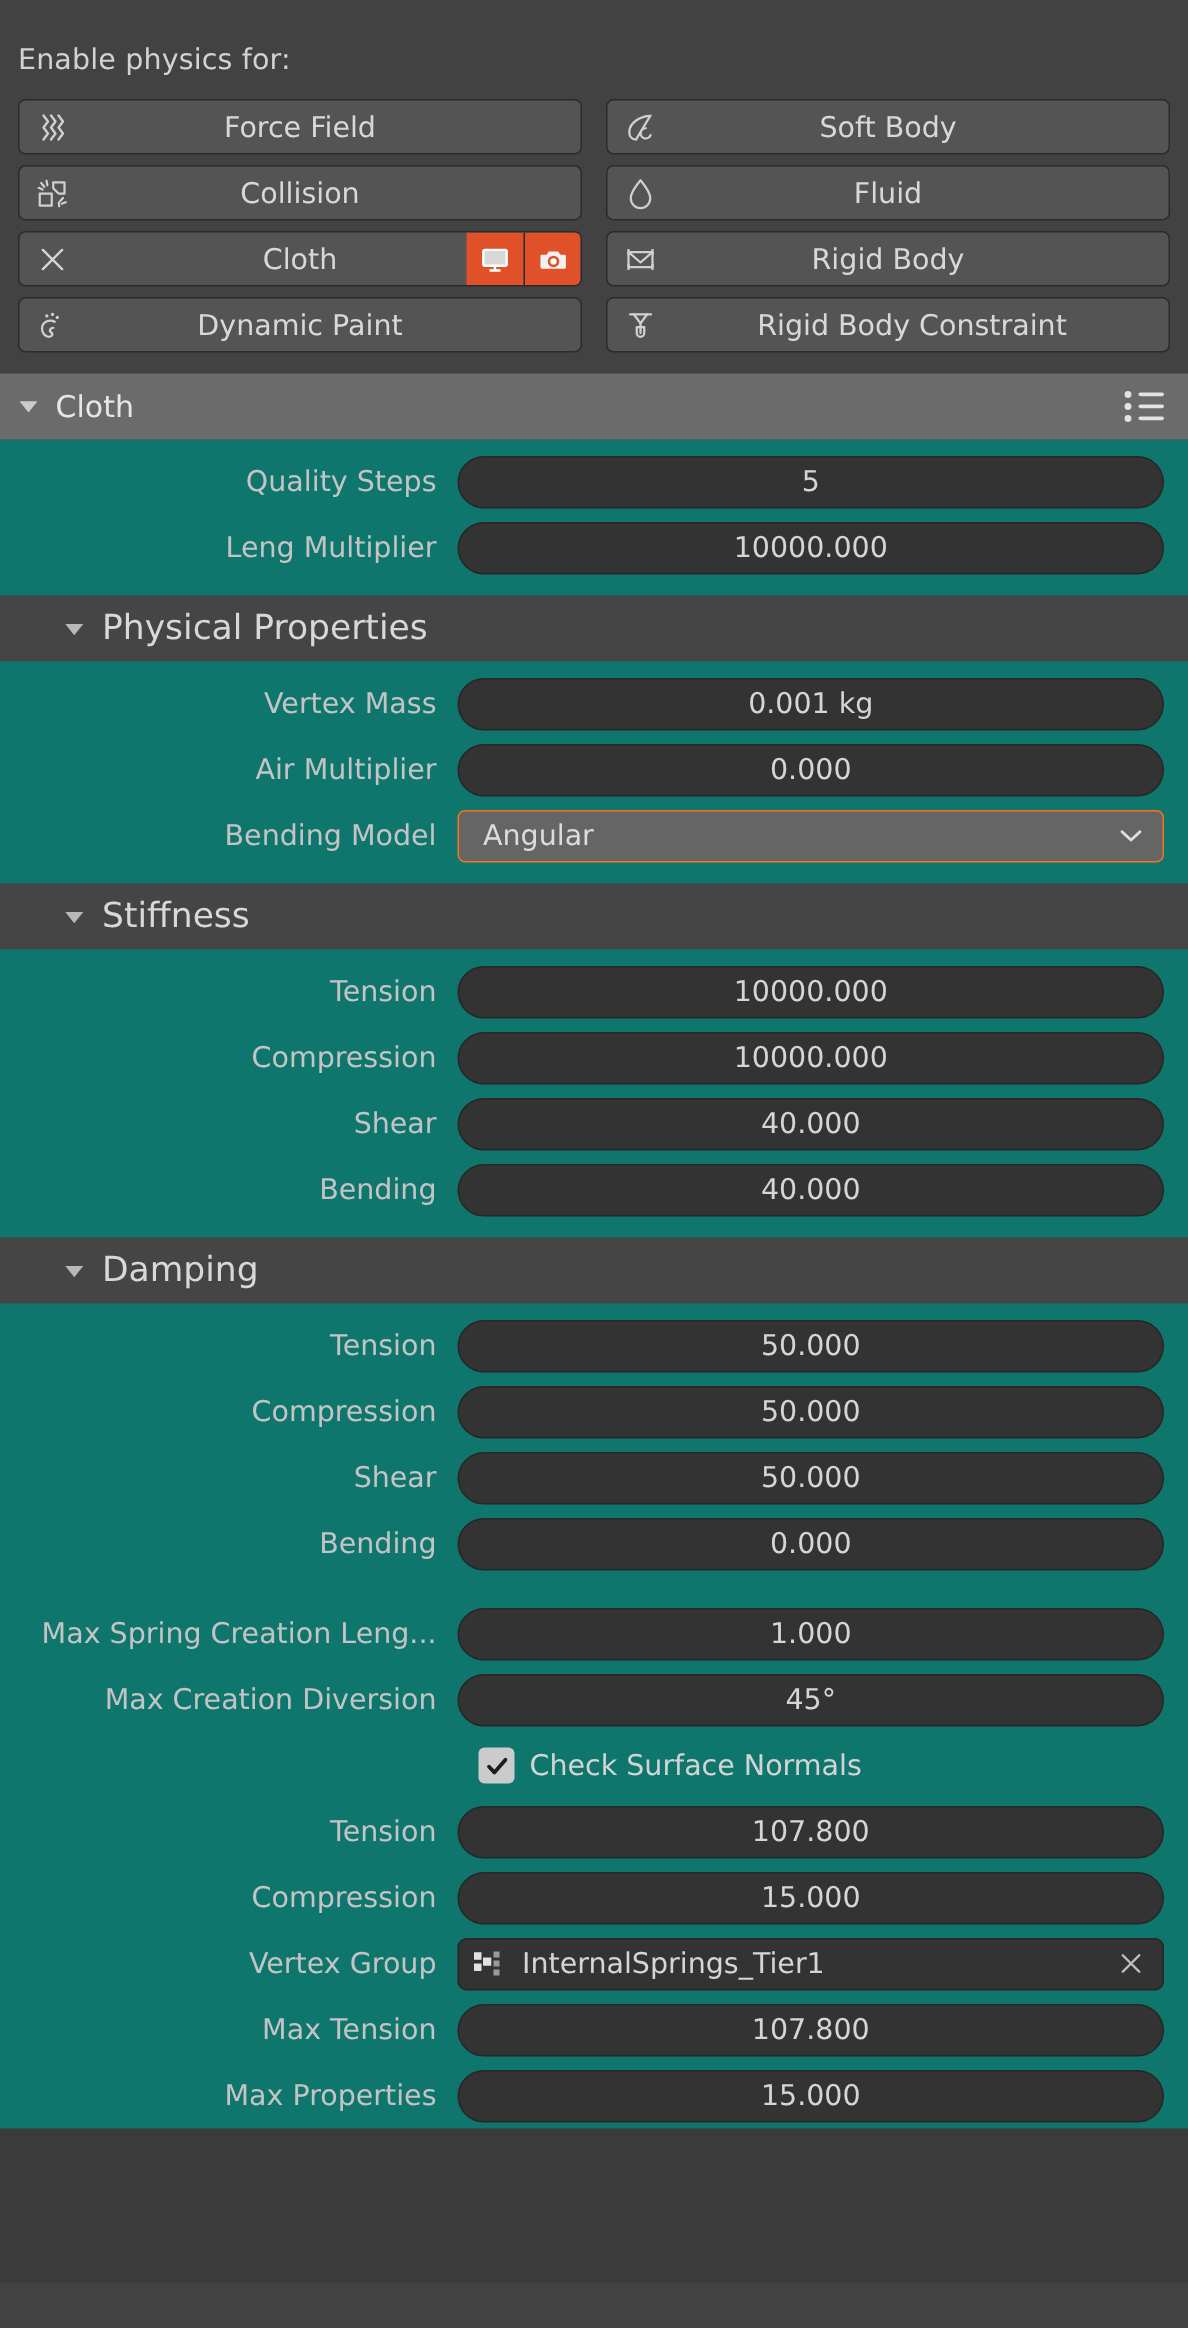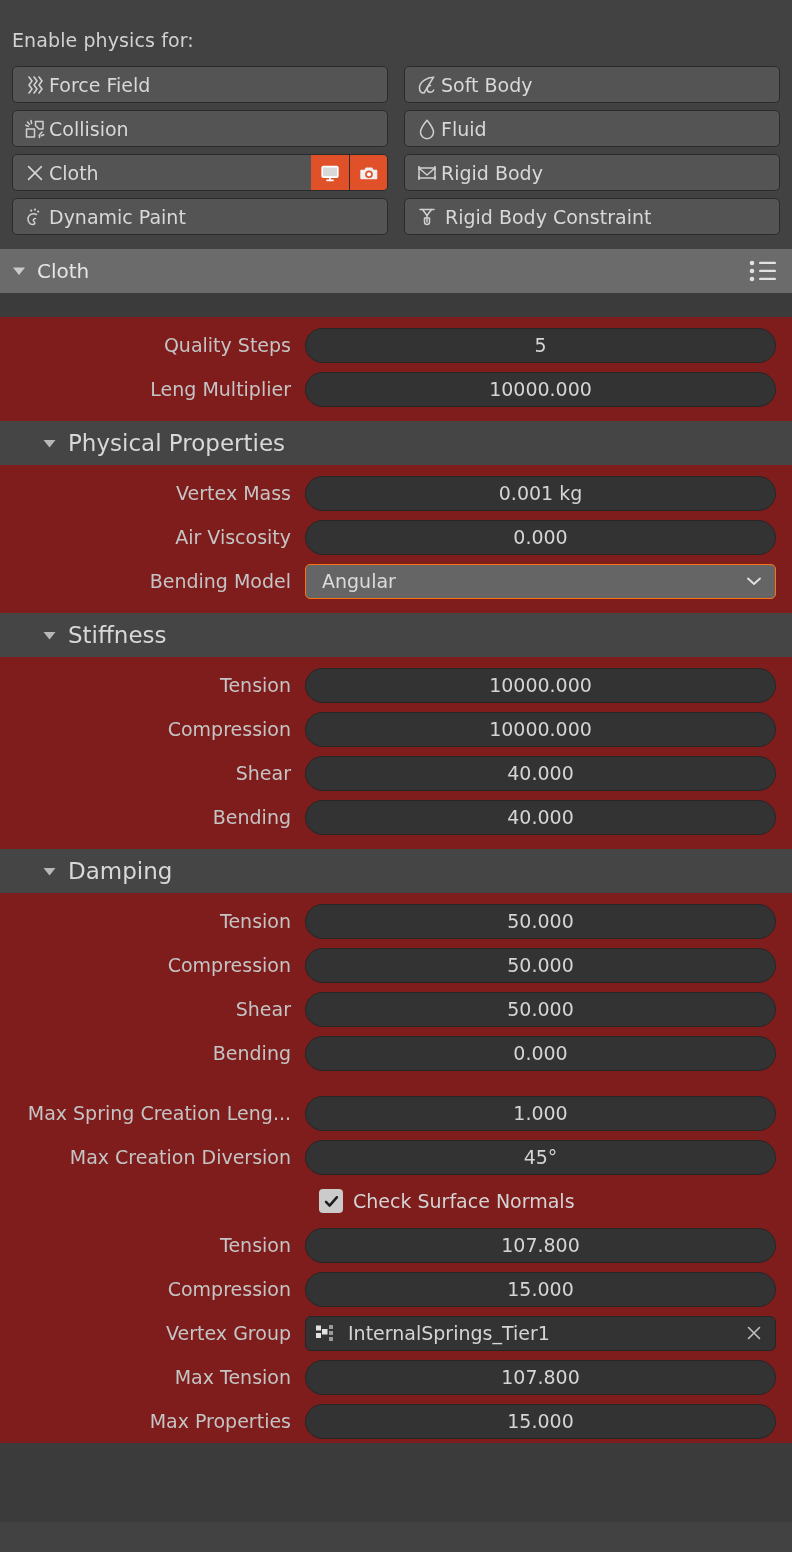--- a/index.html
+++ b/index.html
@@ -53,20 +53,21 @@
     top: 50%;
     transform: translateY(-50%);
     width: 26px;
     height: 26px;
     display: flex;
     align-items: center;
     justify-content: center;
   }
   .phys-btn .plabel {
     flex: 1;
+    text-align: center;
     padding: 0 36px;
     white-space: nowrap;
   }
   .phys-btn.wide-right .plabel { padding-left: 40px; padding-right: 8px; }
   .toggles {
     position: absolute;
     right: 0; top: 0; bottom: 0;
     display: flex;
   }
   .tgl {
@@ -89,21 +90,21 @@
     position: relative;
   }
   .cloth-header .tri { margin-right: 11px; }
   .cloth-header .htitle {
     color: #e6e6e6;
     font-size: 20px;
   }
   .preset-icon { position: absolute; right: 14px; top: 50%; transform: translateY(-50%); }
 
   
-  .content { background: #7f1d1d; margin-top: 24px; }
+  .content { background: #0f766e; }
   .subhead {
     background: #454545;
     height: 44px;
     display: flex;
     align-items: center;
     padding-left: 42px;
     color: #d8d8d8;
     font-size: 23px;
     position: relative;
   }
@@ -336,21 +337,21 @@
     </div>
 
     <div class="spacer-xs"></div>
 
     <div class="row">
       <span class="lbl">Vertex Mass</span>
       <span class="field">0.001 kg</span>
     </div>
 
     <div class="row">
-      <span class="lbl">Air Viscosity</span>
+      <span class="lbl">Air Multiplier</span>
       <span class="field">0.000</span>
     </div>
 
     <div class="row">
       <span class="lbl">Bending Model</span>
       <span class="field select">
         <span>Angular</span>
         <span class="chev">
           <svg width="16" height="10" viewBox="0 0 16 10" fill="none" stroke="#e0e0e0" stroke-width="1.9" stroke-linecap="round" stroke-linejoin="round">
               <path d="M2 2.5 L8 8 L14 2.5"></path>

